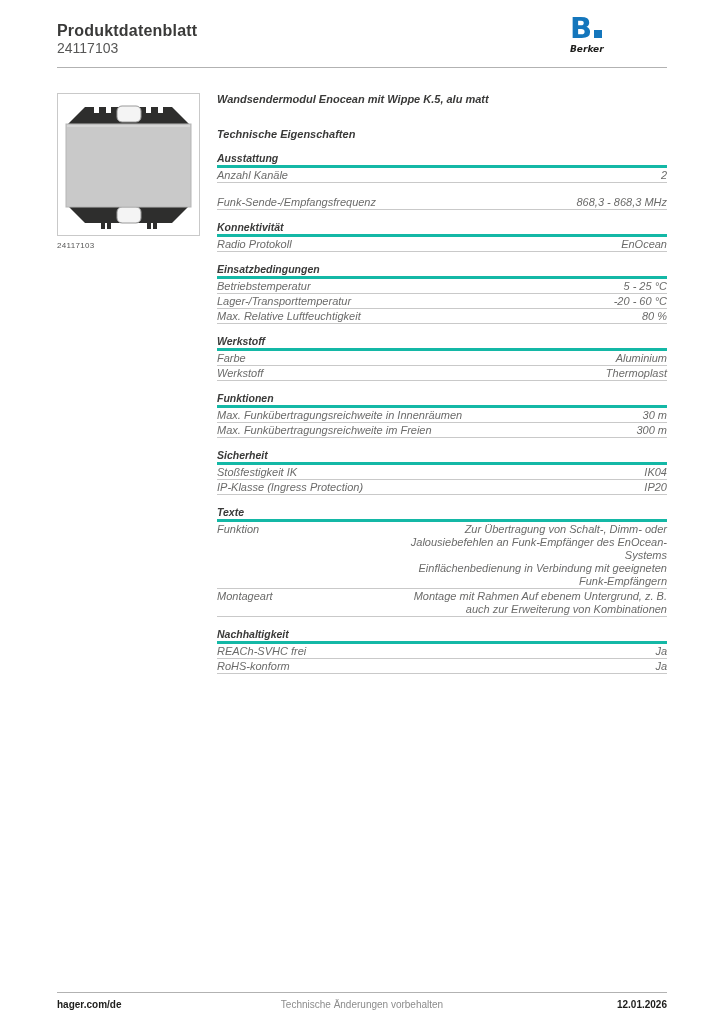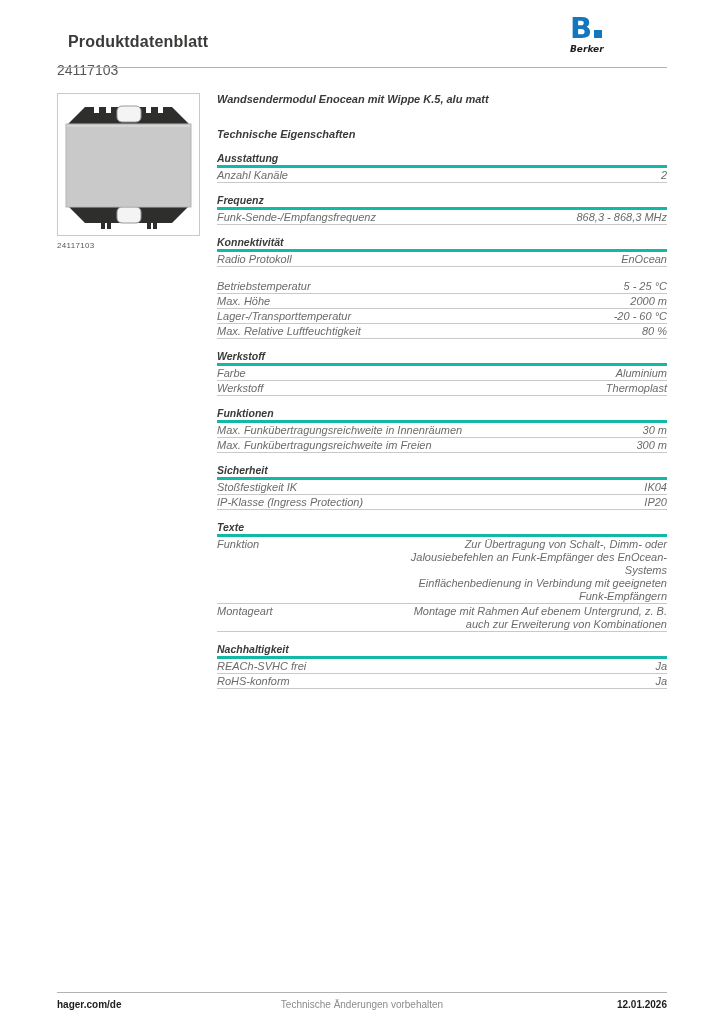--- a/index.html
+++ b/index.html
@@ -6,21 +6,21 @@
   .page {
     position:relative;
     width:724px; height:1024px;
     background:#ffffff;
     font-family:"Liberation Sans", sans-serif;
     overflow:hidden;
   }
 
   
   .header { position:absolute; left:57px; top:22px; }
-  .header h1 { margin:11px; font-size:16px; line-height:18px; font-weight:bold; color:#3a3a39; letter-spacing:0.2px; }
+  .header h1 { margin:0; font-size:16px; line-height:18px; font-weight:bold; color:#3a3a39; letter-spacing:0.2px; }
   .header .prod-no { margin:0; font-size:14px; line-height:16px; font-weight:normal; color:#575756; }
   .header-rule { position:absolute; left:57px; top:67px; width:610px; height:1px; background:#b2b2b2; }
 
   .logo { position:absolute; left:570px; top:13px; text-align:left; }
   .logo-mark { font-family:"DejaVu Sans", sans-serif; font-weight:800; font-size:29px; line-height:30px; color:#1476bc; letter-spacing:-1px; white-space:nowrap; }
   .logo-dot { display:inline-block; width:8px; height:8px; background:#1476bc; margin-left:3px; }
   .logo-name { font-family:"DejaVu Sans", sans-serif; font-weight:bold; font-size:9px; line-height:10px; color:#1d1d1b; margin-top:1px;font-style:italic; }
 
   
   .product-img-box { position:absolute; left:57px; top:93px; width:143px; height:143px; border:1px solid #c9c9c9; box-sizing:border-box; background:#fff; }
@@ -95,50 +95,46 @@
     <h3 class="sec-heading">Ausstattung</h3>
     <div class="rows">
   <div class="spec-row">
     <span class="lbl">Anzahl Kanäle</span>
     <span class="val">2</span>
   </div>
 </div>
   </section>
 
   <section class="spec-section">
-    <h3 class="sec-heading">Frequenz</h3>
     <div class="rows">
   <div class="spec-row">
     <span class="lbl">Funk-Sende-/Empfangsfrequenz</span>
     <span class="val">868,3 - 868,3 MHz</span>
   </div>
 </div>
   </section>
 
   <section class="spec-section">
     <h3 class="sec-heading">Konnektivität</h3>
     <div class="rows">
   <div class="spec-row">
     <span class="lbl">Radio Protokoll</span>
     <span class="val">EnOcean</span>
   </div>
 </div>
   </section>
 
   <section class="spec-section">
+    <h3 class="sec-heading">Einsatzbedingungen</h3>
     <div class="rows">
   <div class="spec-row">
     <span class="lbl">Betriebstemperatur</span>
     <span class="val">5 - 25 °C</span>
   </div>
 
-  <div class="spec-row">
-    <span class="lbl">Max. Höhe</span>
-    <span class="val">2000 m</span>
-  </div>
 
   <div class="spec-row">
     <span class="lbl">Lager-/Transporttemperatur</span>
     <span class="val">-20 - 60 °C</span>
   </div>
 
   <div class="spec-row">
     <span class="lbl">Max. Relative Luftfeuchtigkeit</span>
     <span class="val">80 %</span>
   </div>

